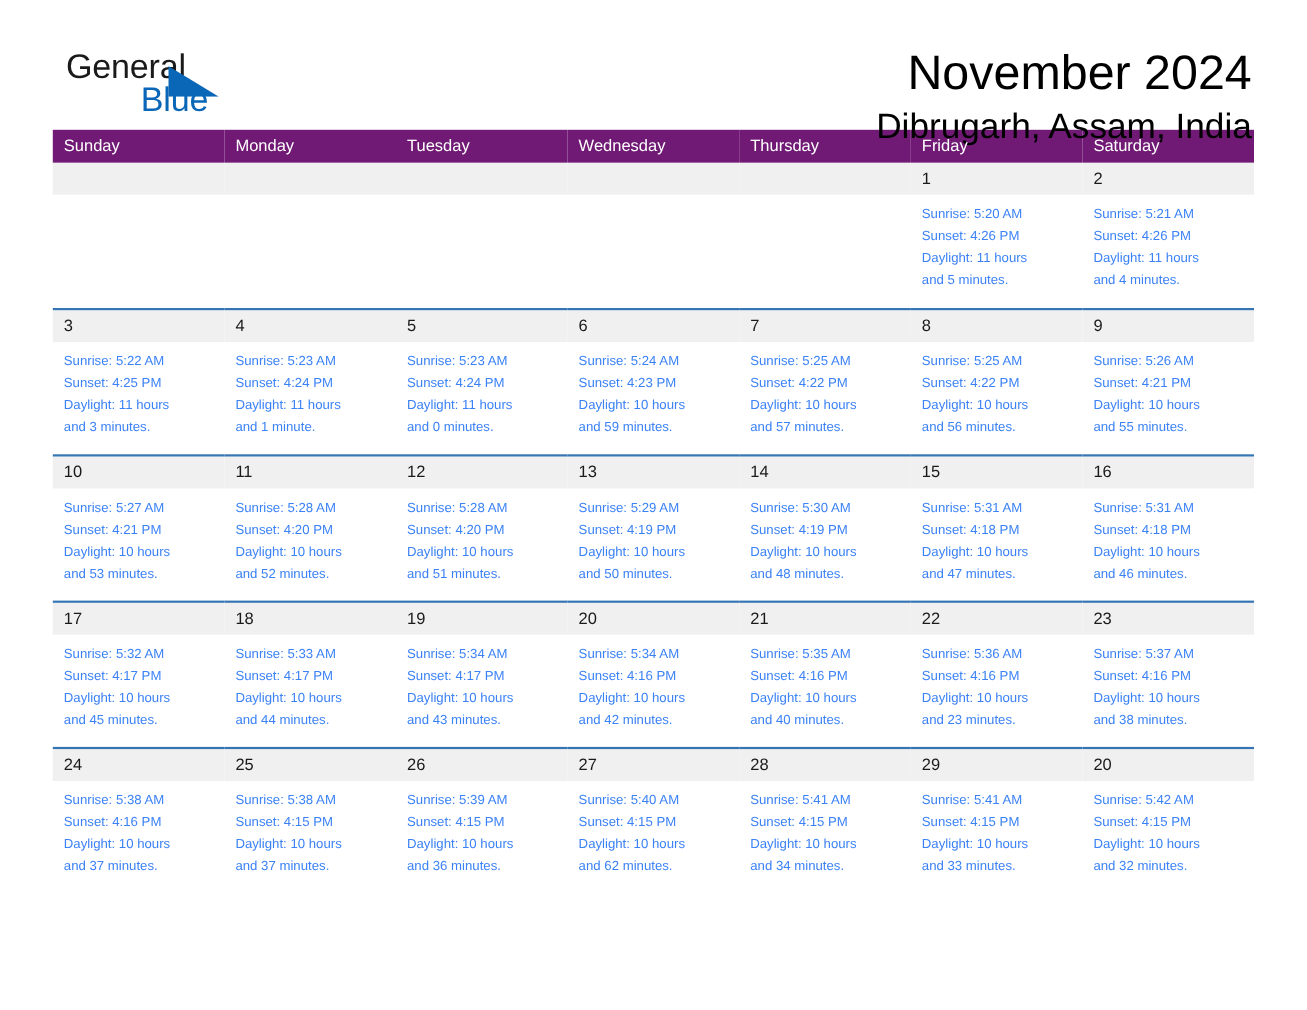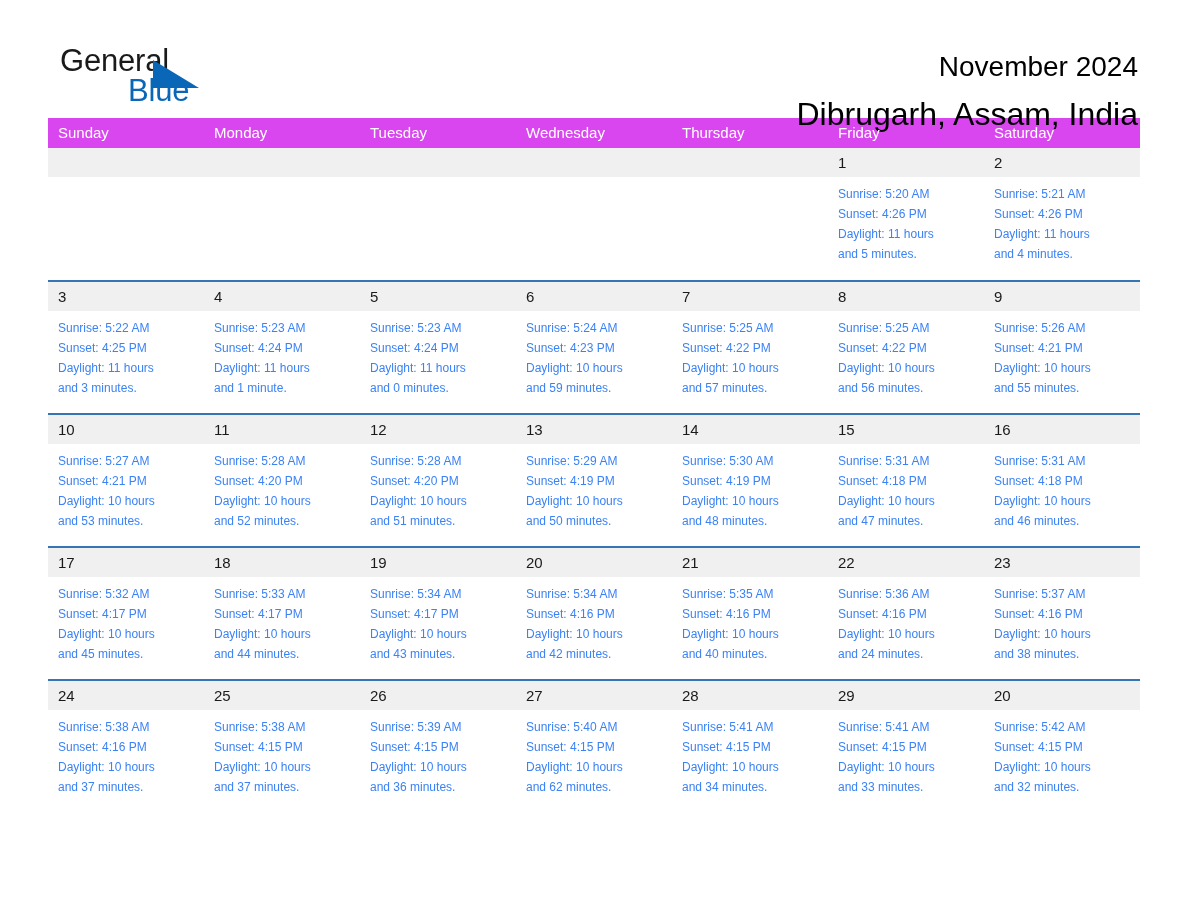--- a/index.html
+++ b/index.html
@@ -65,21 +65,21 @@
     left: 105px;
     top: 16px;
     width: 46px;
     height: 28px;
   }
   .title-block {
     text-align: right;
     padding-right: 2px;
   }
   .cal-title {
-    font-size: 28px;
+    font-size: 44px;
     line-height: 46px;
     font-weight: 400;
     color: #000000;
     white-space: nowrap;
   }
   .cal-subtitle {
     font-size: 32px;
     line-height: 30px;
     font-weight: 400;
     color: #000000;
@@ -90,21 +90,21 @@
   
   .calendar {
     width: 1092px;
     border-collapse: collapse;
     table-layout: fixed;
     margin-top: 8px;
   }
   .calendar col { width: 156px; }
 
   .dow-row th {
-    background: #d946ef;
+    background: #701a75;
     color: #ffffff;
     font-size: 15px;
     font-weight: 400;
     text-align: left;
     padding: 6px 0 7px 10px;
     height: 20px;
     box-sizing: border-box;
   }
 
   .week-row td {
@@ -424,21 +424,21 @@
               <div>Daylight: 10 hours</div>
               <div>and 40 minutes.</div>
             </div>
           </td>
           <td>
             <div class="daynum">22</div>
             <div class="daybody">
               <div>Sunrise: 5:36 AM</div>
               <div>Sunset: 4:16 PM</div>
               <div>Daylight: 10 hours</div>
-              <div>and 24 minutes.</div>
+              <div>and 23 minutes.</div>
             </div>
           </td>
           <td>
             <div class="daynum">23</div>
             <div class="daybody">
               <div>Sunrise: 5:37 AM</div>
               <div>Sunset: 4:16 PM</div>
               <div>Daylight: 10 hours</div>
               <div>and 38 minutes.</div>
             </div>

